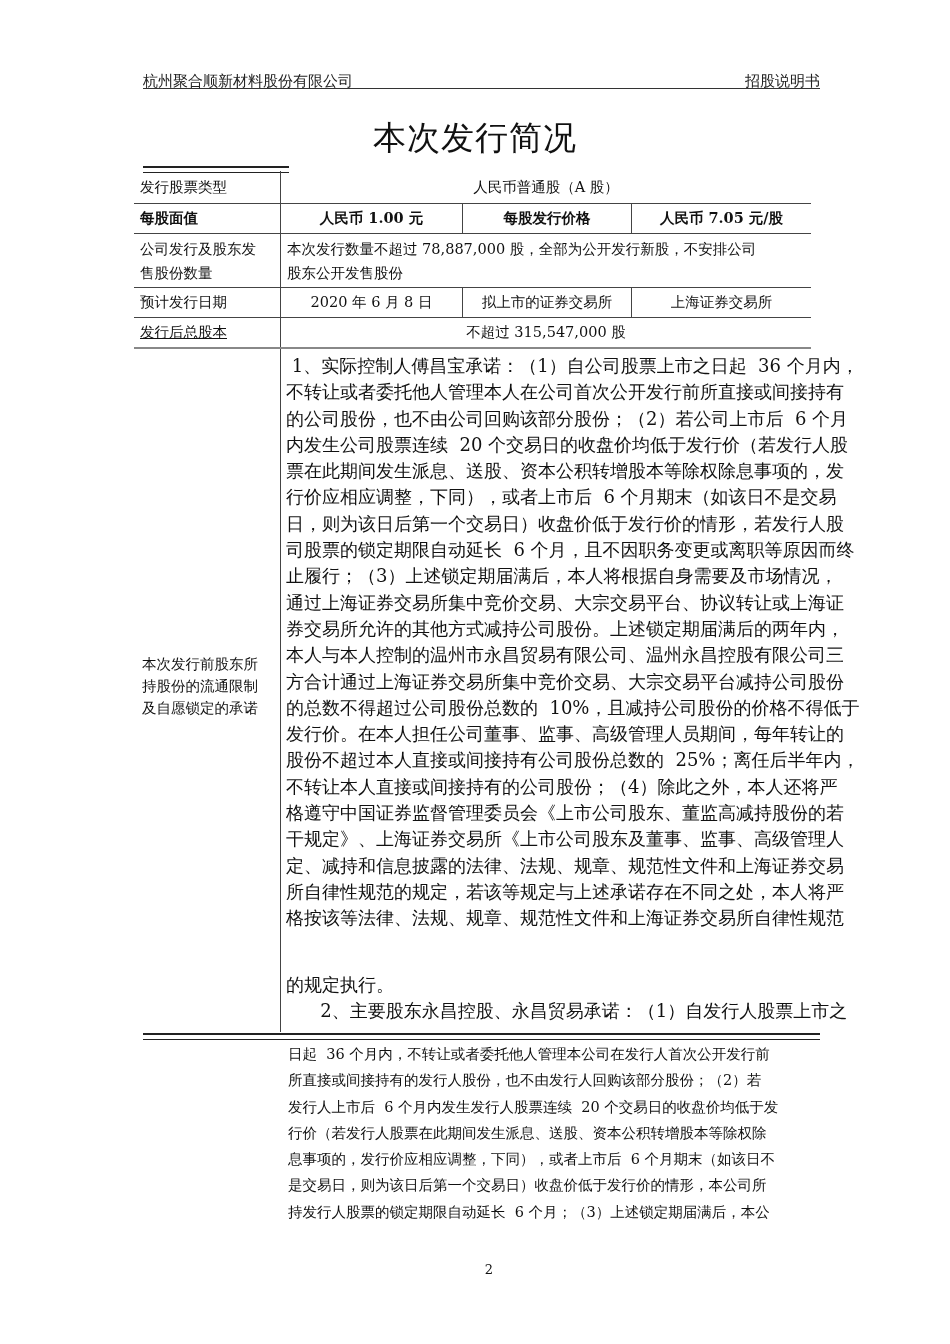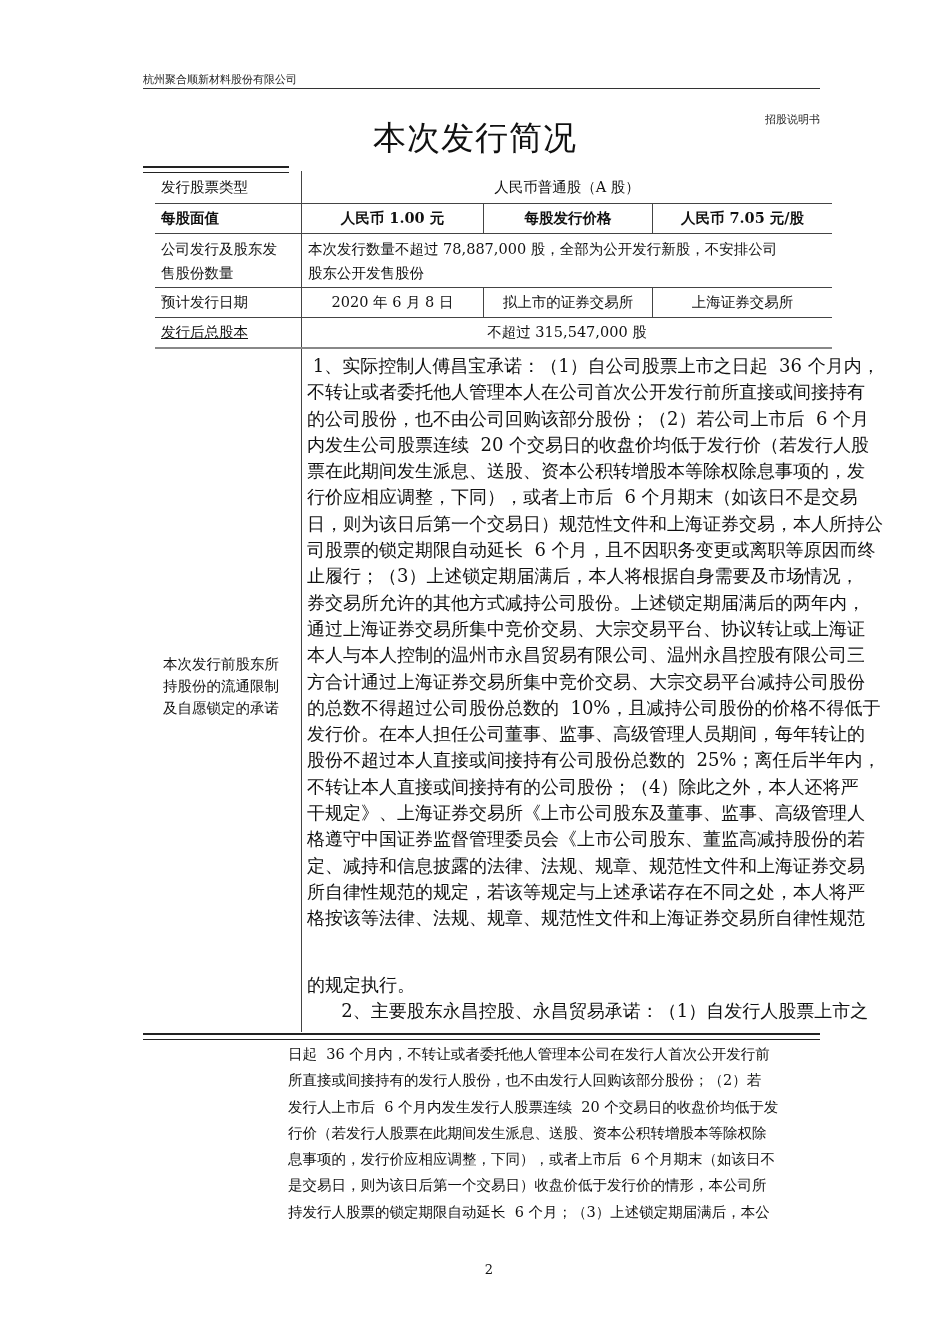--- a/index.html
+++ b/index.html
@@ -4,35 +4,35 @@
   <style>
     html, body { margin: 0; padding: 0; background: #ffffff; }
     body {
       width: 950px; height: 1344px; position: relative; overflow: hidden;
       font-family: "DejaVu Serif", "Liberation Serif", serif;
       color: #111111;
     }
     .header {
       position: absolute; left: 143px; top: 70px; width: 677px; height: 18px;
       border-bottom: 1px solid #333;
-      font-size: 11px; color: #222;
+      font-size: 15px; color: #222;
     }
     .header .left { position: absolute; left: 0; top: 2px; }
-    .header .right { position: absolute; right: 0; top: 2px; margin-top: 40px; }
+    .header .right { position: absolute; right: 0; top: 2px; }
     .title {
       position: absolute; left: 0; width: 950px; top: 116px; text-align: center;
       font-family: "DejaVu Sans", "Liberation Sans", sans-serif;
       font-size: 33px; letter-spacing: 1px; color: #111;
     }
     .double-top {
       position: absolute; left: 143px; top: 166px; width: 146px; height: 4px;
       border-top: 2px solid #222; border-bottom: 1px solid #222;
     }
     .table {
-      position: absolute; left: 155px; top: 171px; width: 677px;
+      position: absolute; left: 134px; top: 171px; width: 677px;
       font-size: 14.5px;
     }
     .row { position: relative; border-bottom: 1px solid #444; }
     .cell { position: absolute; top: 0; bottom: 0; box-sizing: border-box; }
     .lbl { left: 6px; width: 140px; }
     .vline { position: absolute; left: 146px; top: 0; bottom: 0; border-left: 1px solid #444; }
     .center { display: flex; align-items: center; justify-content: center; }
     .r1 { height: 32px; }
     .r2 { height: 29px; font-weight: bold; }
     .r3 { height: 53px; }
@@ -122,33 +122,33 @@
       <div>及自愿锁定的承诺</div>
     </div>
     <div class="vline"></div>
     <div class="long-text" style="left:152px;width:527px;">
       <div style="white-space:pre;"> 1、实际控制人傅昌宝承诺：（1）自公司股票上市之日起  36 个月内，</div>
       <div style="white-space:pre;">不转让或者委托他人管理本人在公司首次公开发行前所直接或间接持有</div>
       <div style="white-space:pre;">的公司股份，也不由公司回购该部分股份；（2）若公司上市后  6 个月</div>
       <div style="white-space:pre;">内发生公司股票连续  20 个交易日的收盘价均低于发行价（若发行人股</div>
       <div style="white-space:pre;">票在此期间发生派息、送股、资本公积转增股本等除权除息事项的，发</div>
       <div style="white-space:pre;">行价应相应调整，下同），或者上市后  6 个月期末（如该日不是交易</div>
-      <div style="white-space:pre;">日，则为该日后第一个交易日）规范性文件和上海证券交易，本人所持公</div>
+      <div style="white-space:pre;">日，则为该日后第一个交易日）收盘价低于发行价的情形，若发行人股</div>
       <div style="white-space:pre;">司股票的锁定期限自动延长  6 个月，且不因职务变更或离职等原因而终</div>
       <div style="white-space:pre;">止履行；（3）上述锁定期届满后，本人将根据自身需要及市场情况，</div>
+      <div style="white-space:pre;">通过上海证券交易所集中竞价交易、大宗交易平台、协议转让或上海证</div>
       <div style="white-space:pre;">券交易所允许的其他方式减持公司股份。上述锁定期届满后的两年内，</div>
-      <div style="white-space:pre;">通过上海证券交易所集中竞价交易、大宗交易平台、协议转让或上海证</div>
       <div style="white-space:pre;">本人与本人控制的温州市永昌贸易有限公司、温州永昌控股有限公司三</div>
       <div style="white-space:pre;">方合计通过上海证券交易所集中竞价交易、大宗交易平台减持公司股份</div>
       <div style="white-space:pre;">的总数不得超过公司股份总数的  10%，且减持公司股份的价格不得低于</div>
       <div style="white-space:pre;">发行价。在本人担任公司董事、监事、高级管理人员期间，每年转让的</div>
       <div style="white-space:pre;">股份不超过本人直接或间接持有公司股份总数的  25%；离任后半年内，</div>
       <div style="white-space:pre;">不转让本人直接或间接持有的公司股份；（4）除此之外，本人还将严</div>
+      <div style="white-space:pre;">格遵守中国证券监督管理委员会《上市公司股东、董监高减持股份的若</div>
       <div style="white-space:pre;">干规定》、上海证券交易所《上市公司股东及董事、监事、高级管理人</div>
-      <div style="white-space:pre;">格遵守中国证券监督管理委员会《上市公司股东、董监高减持股份的若</div>
       <div style="white-space:pre;">定、减持和信息披露的法律、法规、规章、规范性文件和上海证券交易</div>
       <div style="white-space:pre;">所自律性规范的规定，若该等规定与上述承诺存在不同之处，本人将严</div>
       <div style="white-space:pre;">格按该等法律、法规、规章、规范性文件和上海证券交易所自律性规范</div>
       <div style="white-space:pre;margin-top:40px;">的规定执行。</div>
       <div style="white-space:pre;">      2、主要股东永昌控股、永昌贸易承诺：（1）自发行人股票上市之</div>
     </div>
   </div>
 </div>
 
 <div class="double-bottom"></div>

